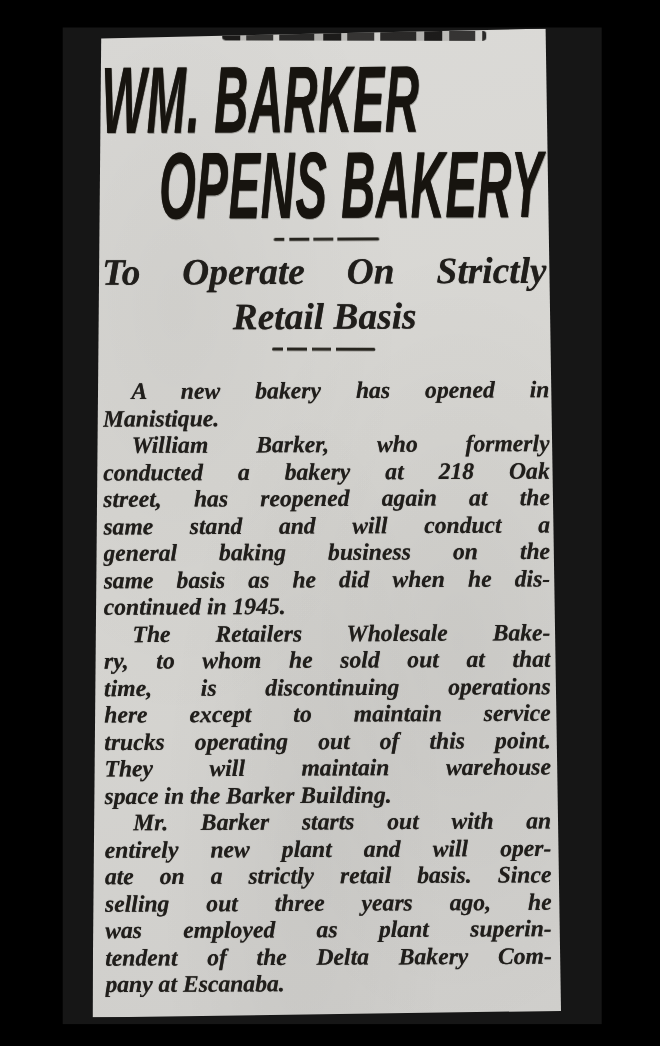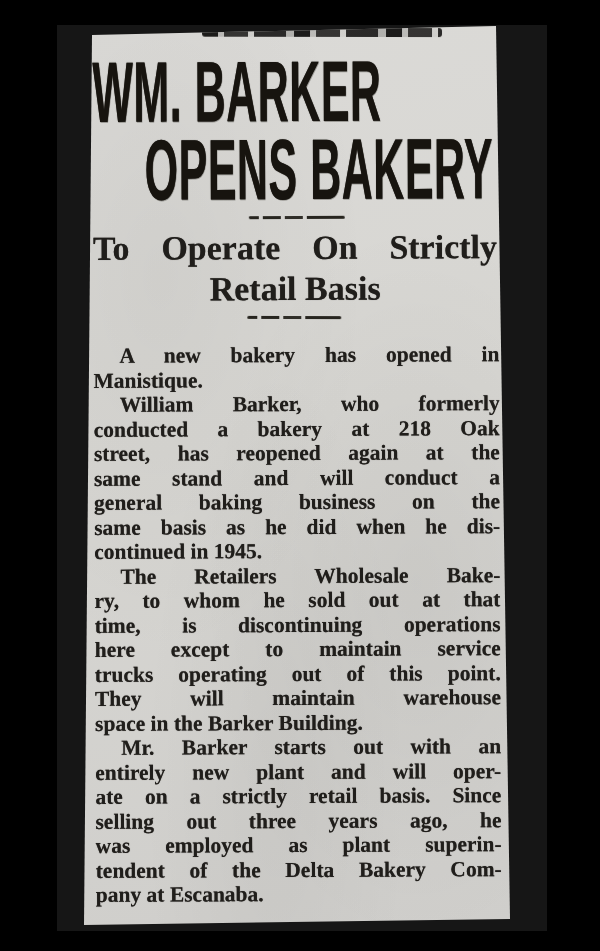--- a/index.html
+++ b/index.html
@@ -5,21 +5,21 @@
   :root{
     --bg-color:#000000;
     --backdrop-color:#161616;
     --paper-color:#d7d6d2;
     --ink-color:#201e1b;
     --headline-ink:#17140f;
   }
   html,body{margin:0;padding:0;background:var(--bg-color);}
   .stage{
     position:relative;width:600px;height:951px;background:var(--bg-color);
-    overflow:hidden;font-family:"Liberation Serif",serif;
+    overflow:hidden;font-family:"Liberation Serif",serif;font-style:italic;
   }
   .backdrop{
     position:absolute;left:57px;top:25px;width:490px;height:906px;
     background:var(--backdrop-color);
   }
   .paper{
     position:absolute;left:84px;top:26px;width:426px;height:899px;
     background:
       radial-gradient(ellipse at 18% 28%, rgba(0,0,0,0.045), transparent 42%),
       radial-gradient(ellipse at 78% 62%, rgba(0,0,0,0.05), transparent 46%),

